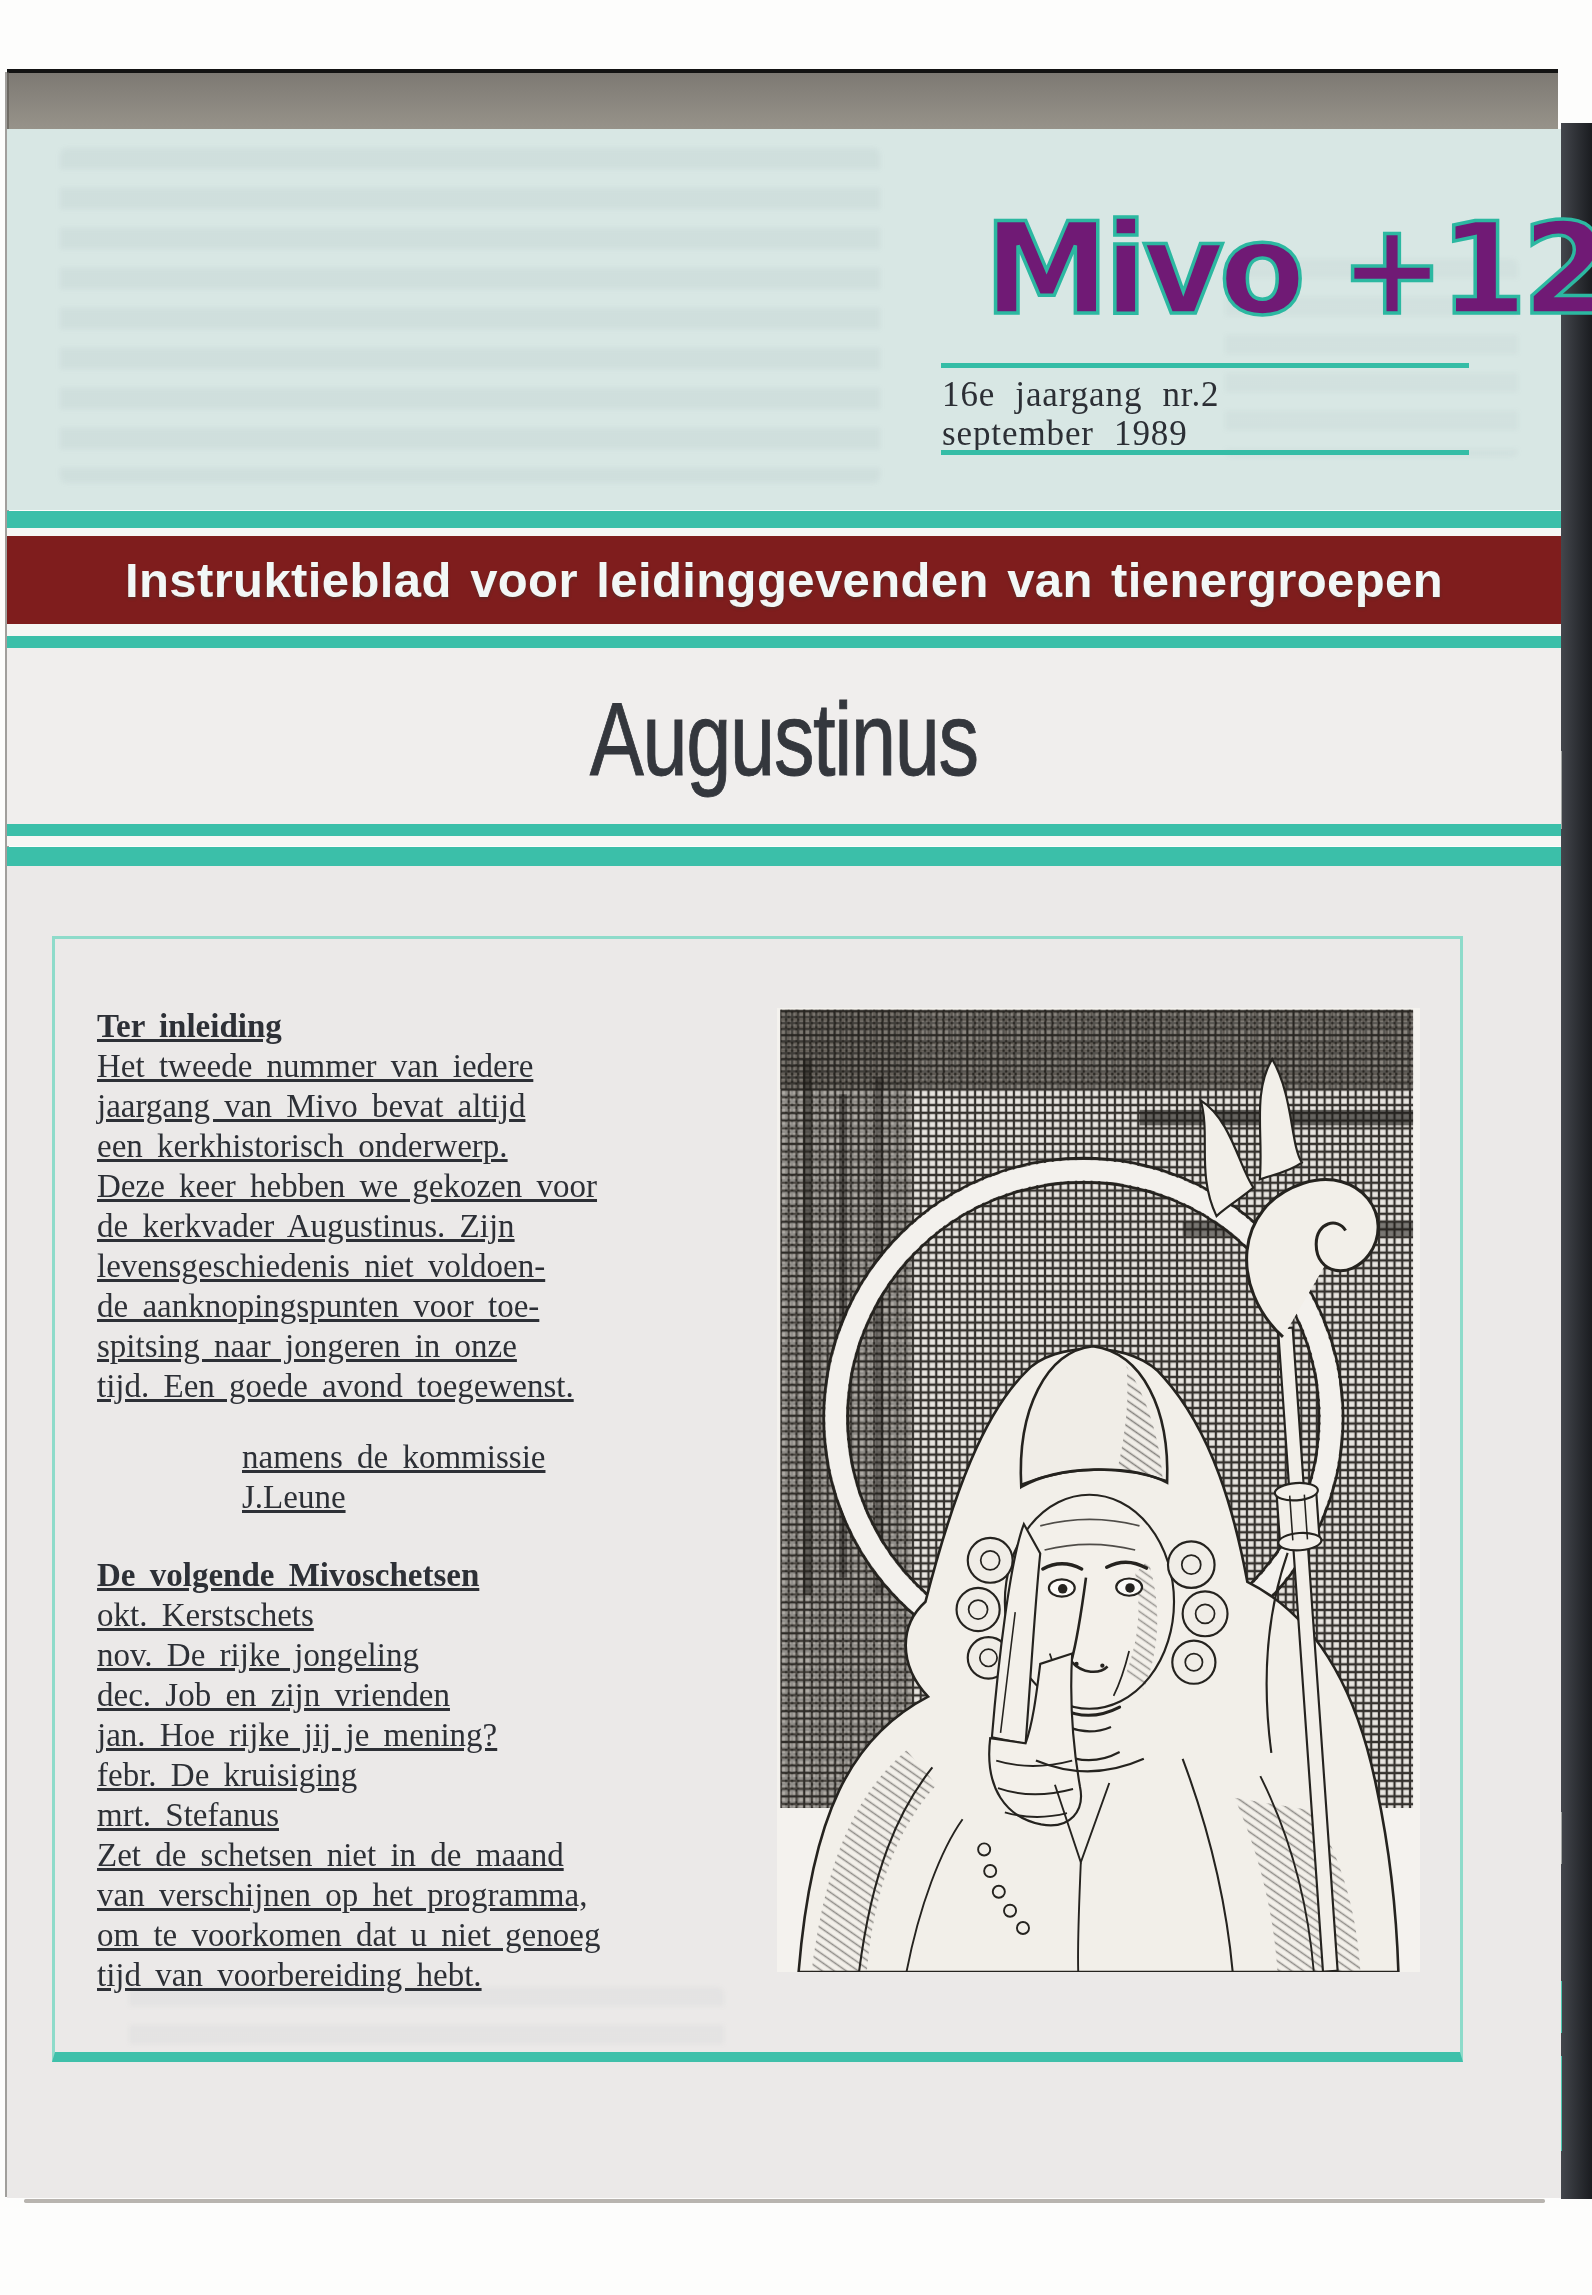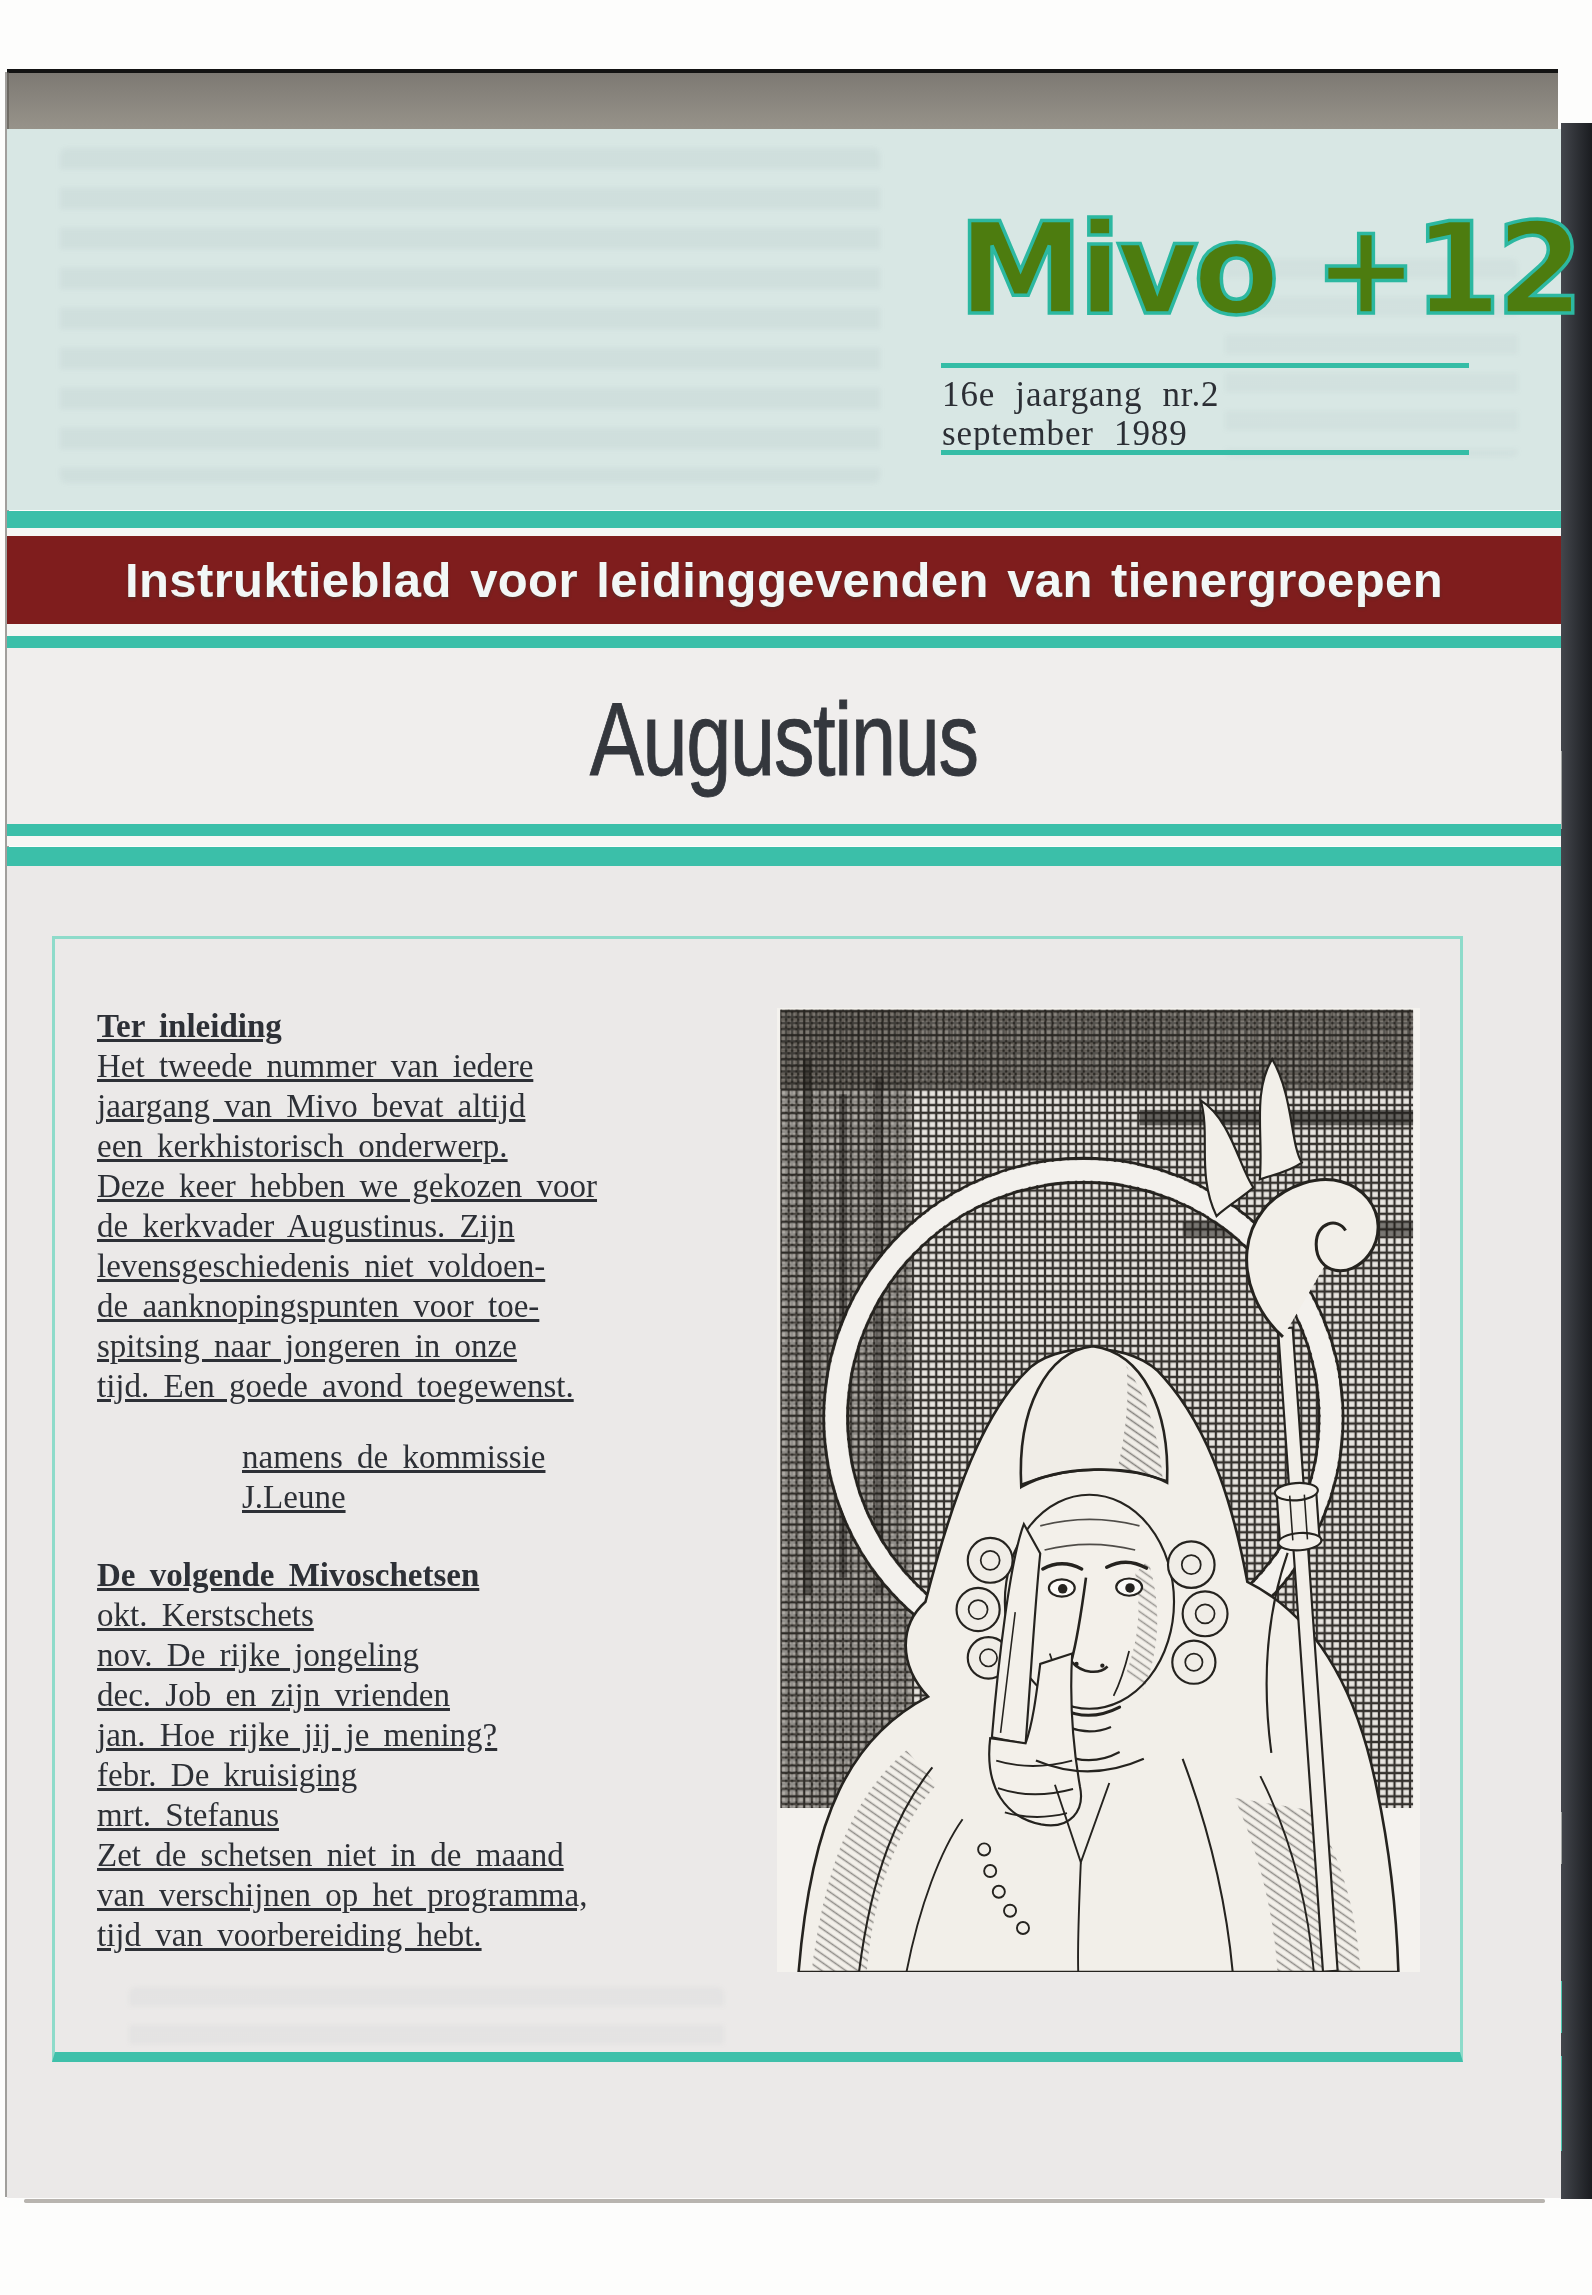--- a/index.html
+++ b/index.html
@@ -18,23 +18,23 @@
   .bottom-edge{left:24px;top:2199px;width:1521px;height:3.5px;background:#b8b4af;border-radius:1.7px;}
 
   
   .mint{left:7px;top:129px;width:1554px;height:381px;background:#d8e7e4;}
   .gap{background:#f6f6f4;left:7px;width:1554px;}
   .stripe{background:#3bbfa9;left:7px;width:1554px;}
   .title-strip{left:7px;top:648px;width:1554px;height:176px;background:#f0eeed;}
   .body-bg{left:7px;top:866px;width:1554px;height:1332px;background:#ebe9e8;}
 
   
-  .logo{left:958px;top:204px;width:604px;height:131px;line-height:131px;
+  .logo{left:984px;top:204px;width:604px;height:131px;line-height:131px;
     font-family:"DejaVu Sans", sans-serif;font-weight:bold;font-size:126px;
-    color:#4d7c0f;letter-spacing:-5.2px;-webkit-text-stroke:3.5px #2cb8a1;white-space:nowrap;}
+    color:#701a75;letter-spacing:-5.2px;-webkit-text-stroke:3.5px #2cb8a1;white-space:nowrap;}
   .mast-rule{left:941px;width:528px;height:5.2px;background:#35bda6;}
   .edition{left:942px;font-family:"Liberation Serif", serif;font-weight:normal;
     font-size:35px;line-height:40px;color:#2c2f35;word-spacing:10.4px;letter-spacing:0.9px;white-space:nowrap;}
 
   
   .banner{left:7px;top:536px;width:1554px;height:88px;background:#7f1d1d;
     display:flex;align-items:center;justify-content:center;}
   .banner span{font-family:"Liberation Sans", sans-serif;font-weight:bold;font-size:49px;
     color:#f2f7f6;letter-spacing:0.4px;word-spacing:4.3px;text-shadow:0 1.7px 2.6px rgba(10,80,70,.28);white-space:nowrap;}
 
@@ -126,20 +126,21 @@
     <div class="ind mt-naam">J.Leune</div>
     <div class="b mt-sched">De volgende Mivoschetsen</div>
     <div>okt. Kerstschets</div>
     <div>nov. De rijke jongeling</div>
     <div>dec. Job en zijn vrienden</div>
     <div>jan. Hoe rijke jij je mening?</div>
     <div>febr. De kruisiging</div>
     <div>mrt. Stefanus</div>
     <div>Zet de schetsen niet in de maand</div>
     <div>van verschijnen op het programma,</div>
+    <div>om te voorkomen dat u niet genoeg</div>
     <div>tijd van voorbereiding hebt.</div>
   </div>
 
   <svg class="abs engraving" viewBox="0 0 745 1117">
     <defs>
       <pattern id="xh" width="9" height="9" patternUnits="userSpaceOnUse">
         <rect width="9" height="9" fill="#e7e4df"></rect>
         <path d="M0 4.5H9M4.5 0V9" stroke="#35322e" stroke-width="2.6"></path>
       </pattern>
       <pattern id="xhd" width="7" height="7" patternUnits="userSpaceOnUse">

